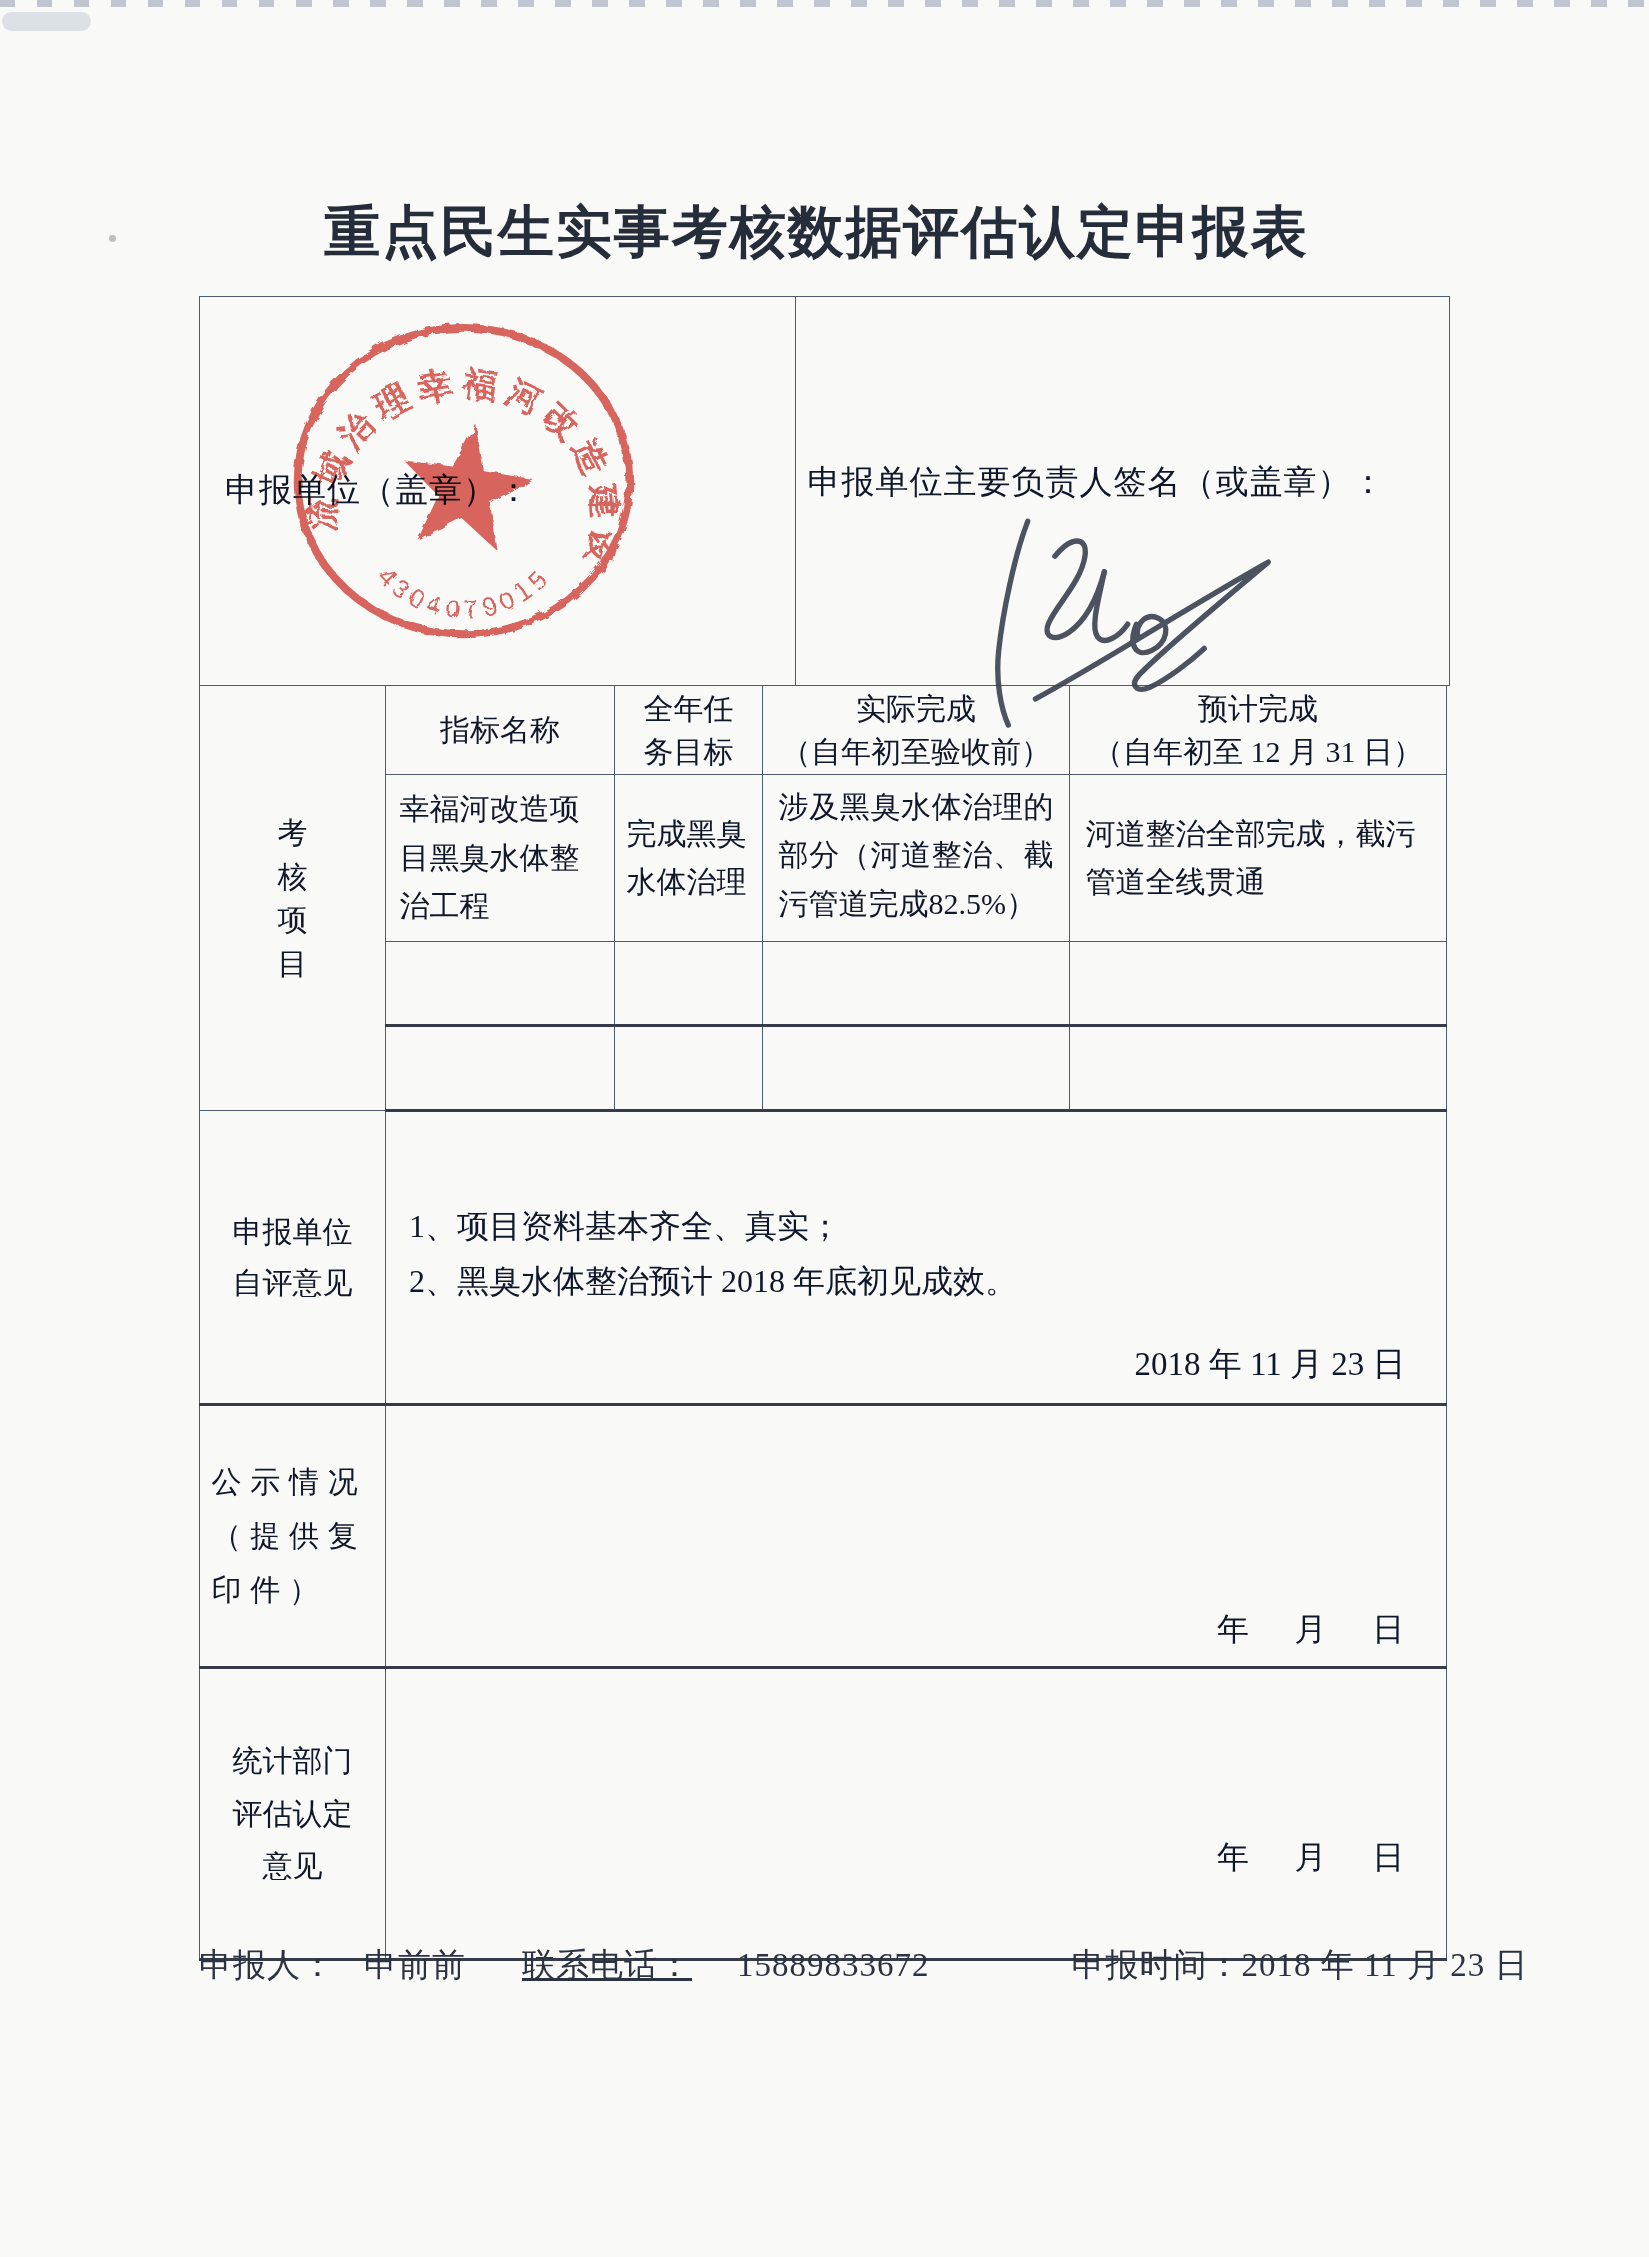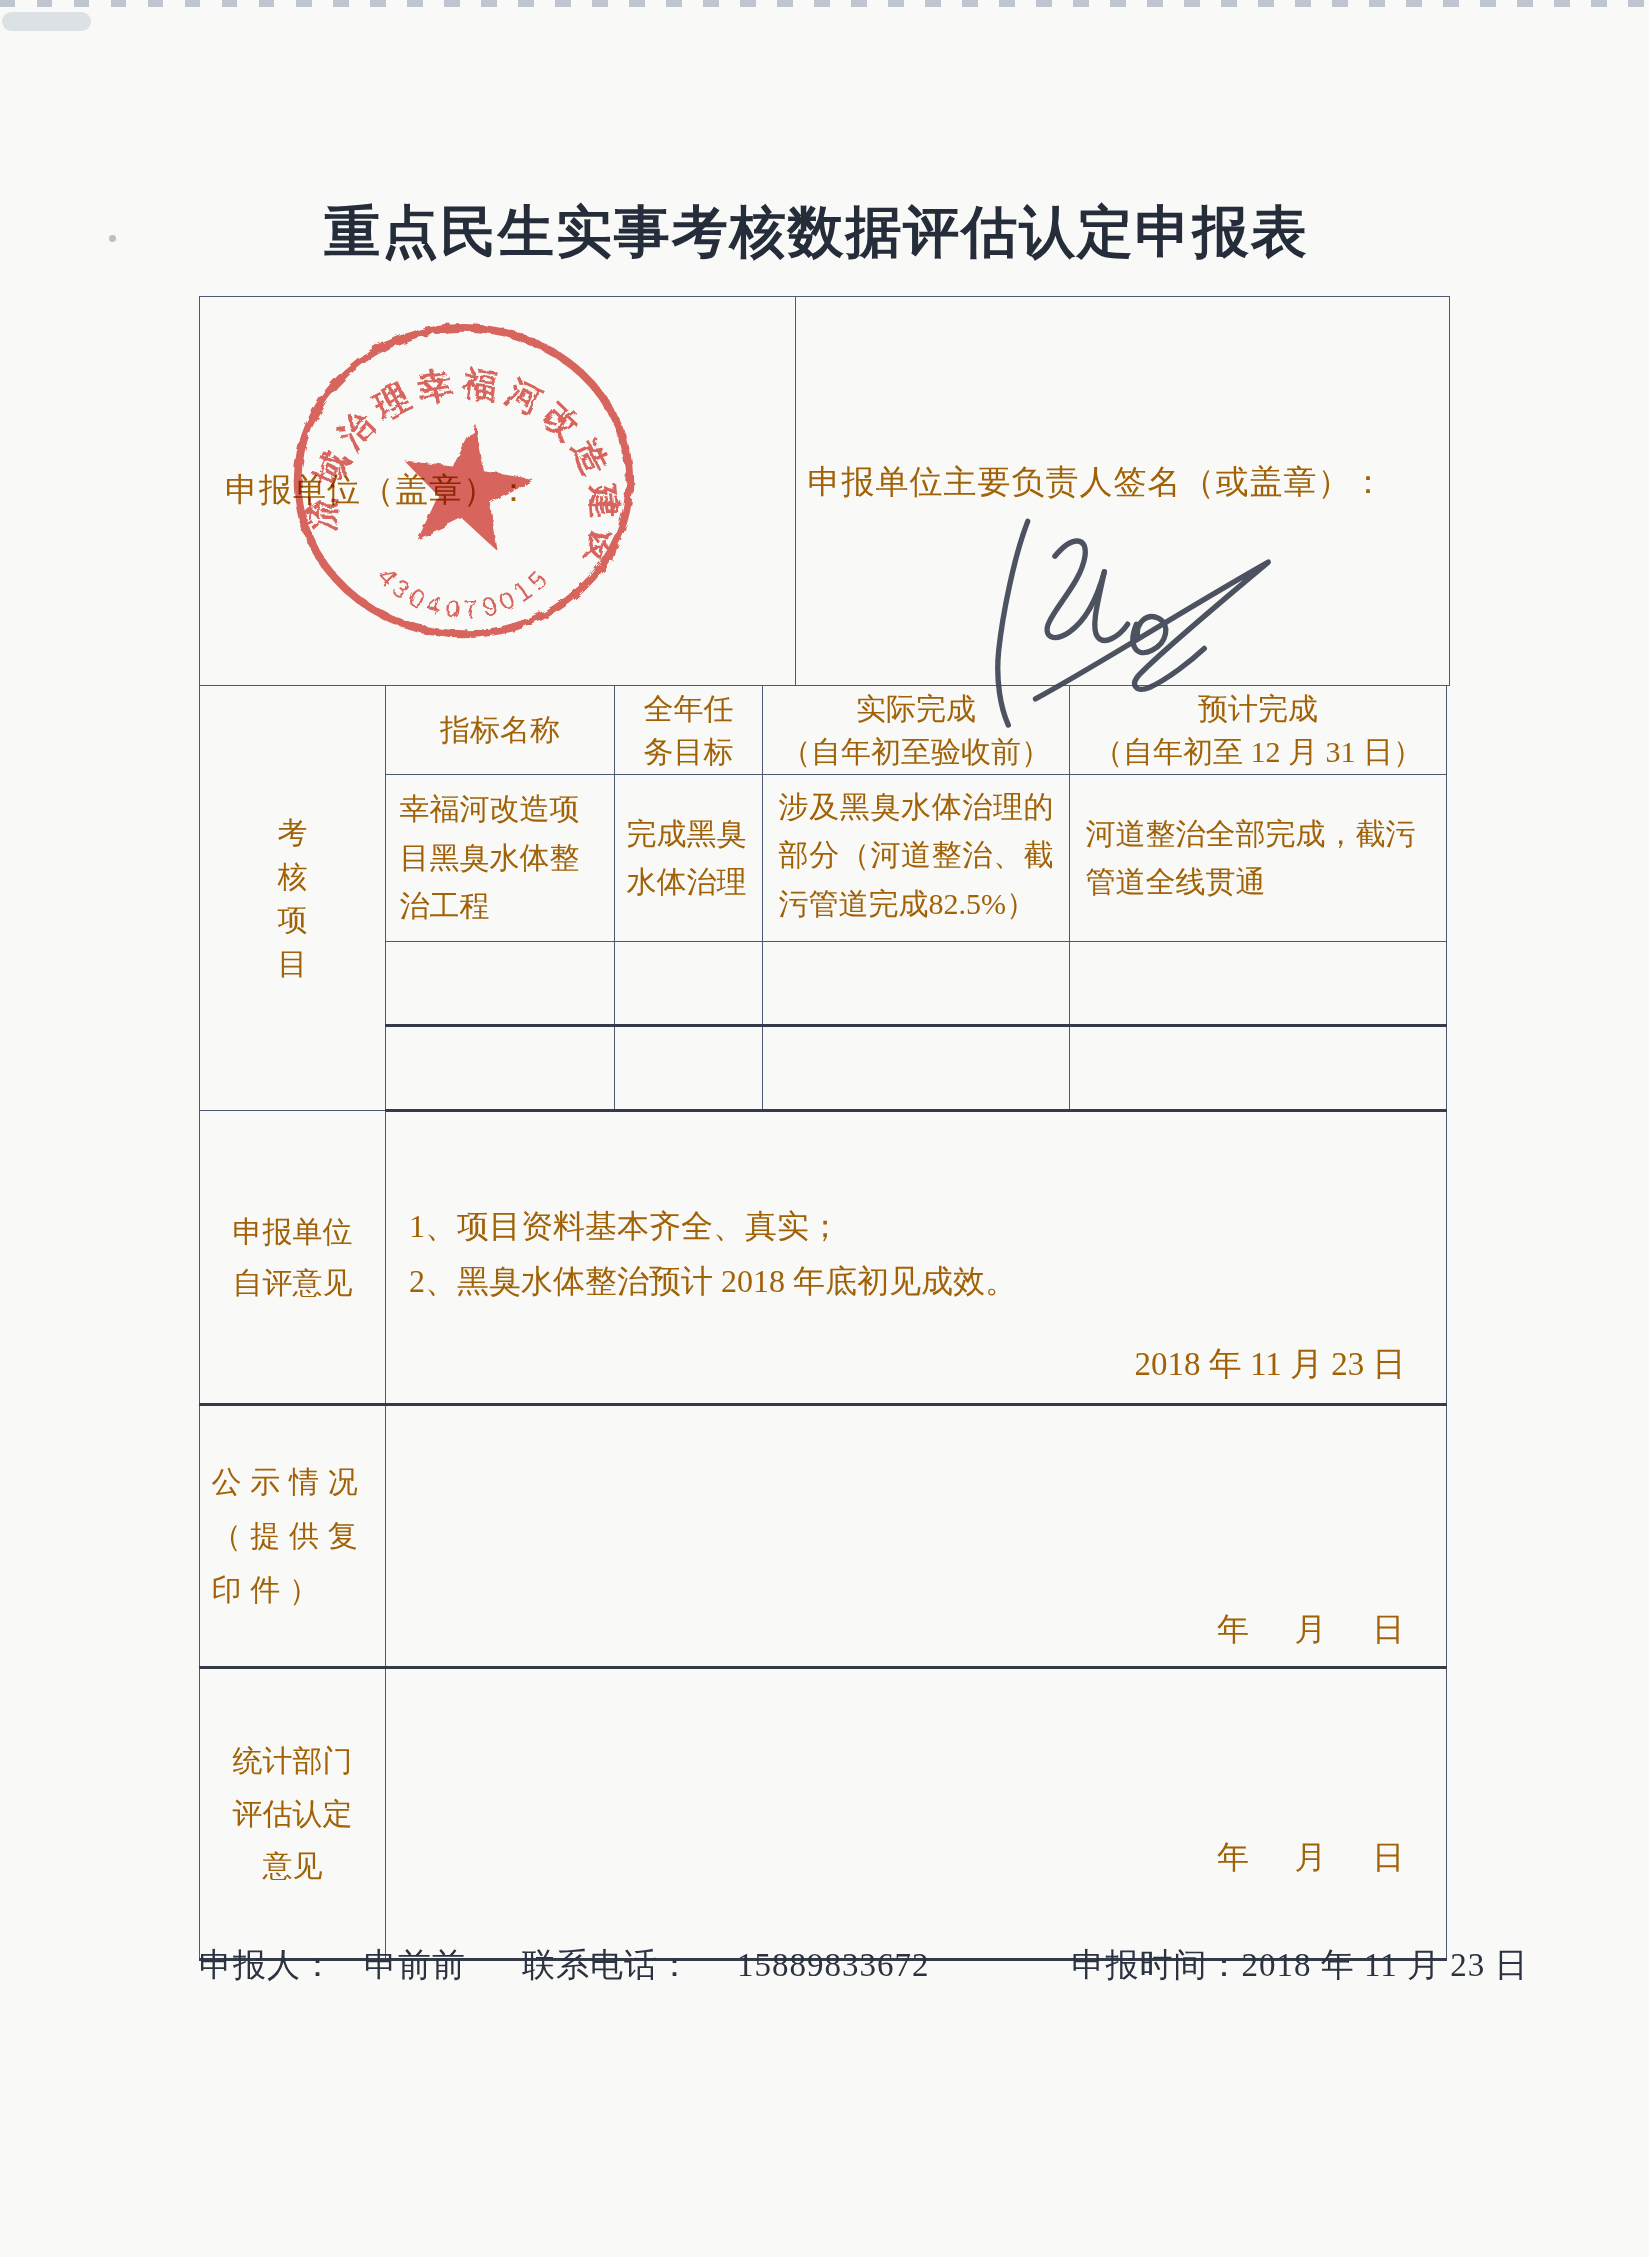--- a/index.html
+++ b/index.html
@@ -10,21 +10,21 @@
     background:repeating-linear-gradient(90deg, rgba(60,80,115,.55) 0 15.5px, rgba(60,80,115,0) 15.5px 37px);}
   .smudge{position:absolute;left:1.9px;top:11.6px;width:89px;height:19.4px;background:rgba(120,140,170,.22);border-radius:9.7px;}
   .dot{position:absolute;left:109px;top:235px;width:6.8px;height:6.8px;border-radius:50%;background:#8d9097;opacity:.55;}
 
   .title{position:absolute;left:121px;top:179px;width:1359px;margin:16px;text-align:center;
          font-family:"Liberation Sans","DejaVu Sans",sans-serif;font-weight:700;
          font-size:56px;letter-spacing:1.9px;color:#262d3a;}
 
   .doc{position:absolute;left:199px;top:296px;width:1248px;}
   table{border-collapse:collapse;table-layout:fixed;width:1248px;}
-  td{border:1.9px solid #4e5a72;padding:0;vertical-align:middle;font-size:30px;line-height:1.55;color:#a16207;}
+  td{border:1.9px solid #4e5a72;padding:0;vertical-align:middle;font-size:30px;line-height:1.55;color:#0f172a;}
   .t2 tr:first-child td{border-top:none;}
   .ml{white-space:pre-line;}
 
   
   .t1 td{height:388px;}
   .cell-unit{width:595px;}
   .cell-leader{width:653px;vertical-align:top;}
   .unit-label{padding-left:25px;font-size:33px;letter-spacing:1px;}
   .leader-label{padding:160px 0 0 11.6px;font-size:33px;letter-spacing:1px;}
 
@@ -55,21 +55,21 @@
   .self-lines{margin-top:87px;font-size:32px;line-height:1.72;}
   .self-date{margin-top:auto;text-align:right;font-size:33px;padding-right:15.5px;}
   .c-pub{vertical-align:top;}
   .pub-inner{height:256px;padding:0 35px 7.8px 0;}
   .stat-inner{height:285px;padding:0 35px 72px 0;}
   .ymd{margin-top:auto;text-align:right;font-size:32px;letter-spacing:6.8px;}
 
   .footer{position:absolute;left:199px;top:1943px;width:1359px;display:flex;align-items:baseline;
           font-size:33px;color:#2b3240;letter-spacing:1px;}
   .f-name{margin-left:29px;}
-  .f-phl{margin-left:56px;}
+  .f-phl{margin-left:56px;text-decoration:underline;}
   .f-ph{margin-left:45px;}
   .f-tl{margin-left:142px;}
 
   .stamp{position:absolute;left:283px;top:316px;width:361px;height:334px;mix-blend-mode:multiply;z-index:3;}
   .signature{position:absolute;left:946px;top:500px;width:340px;height:228px;z-index:3;}
 </style>
 </head>
 <body>
 
 <div class="page">

